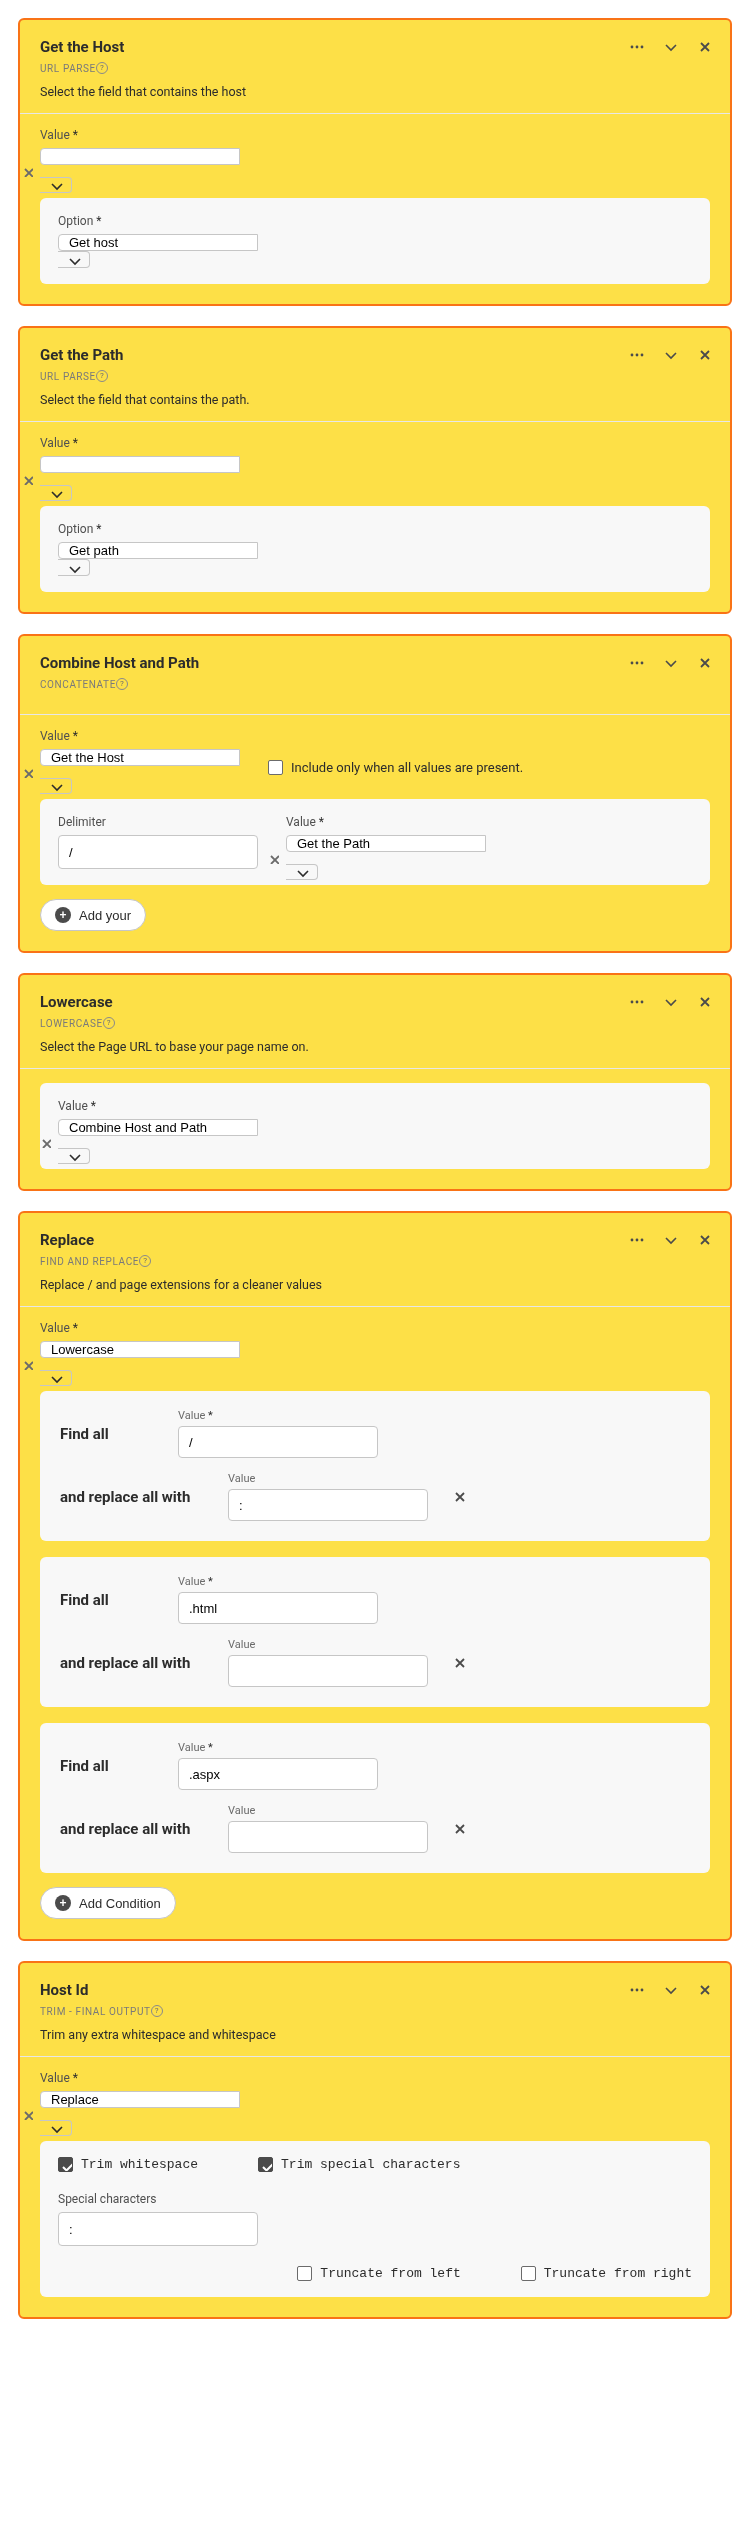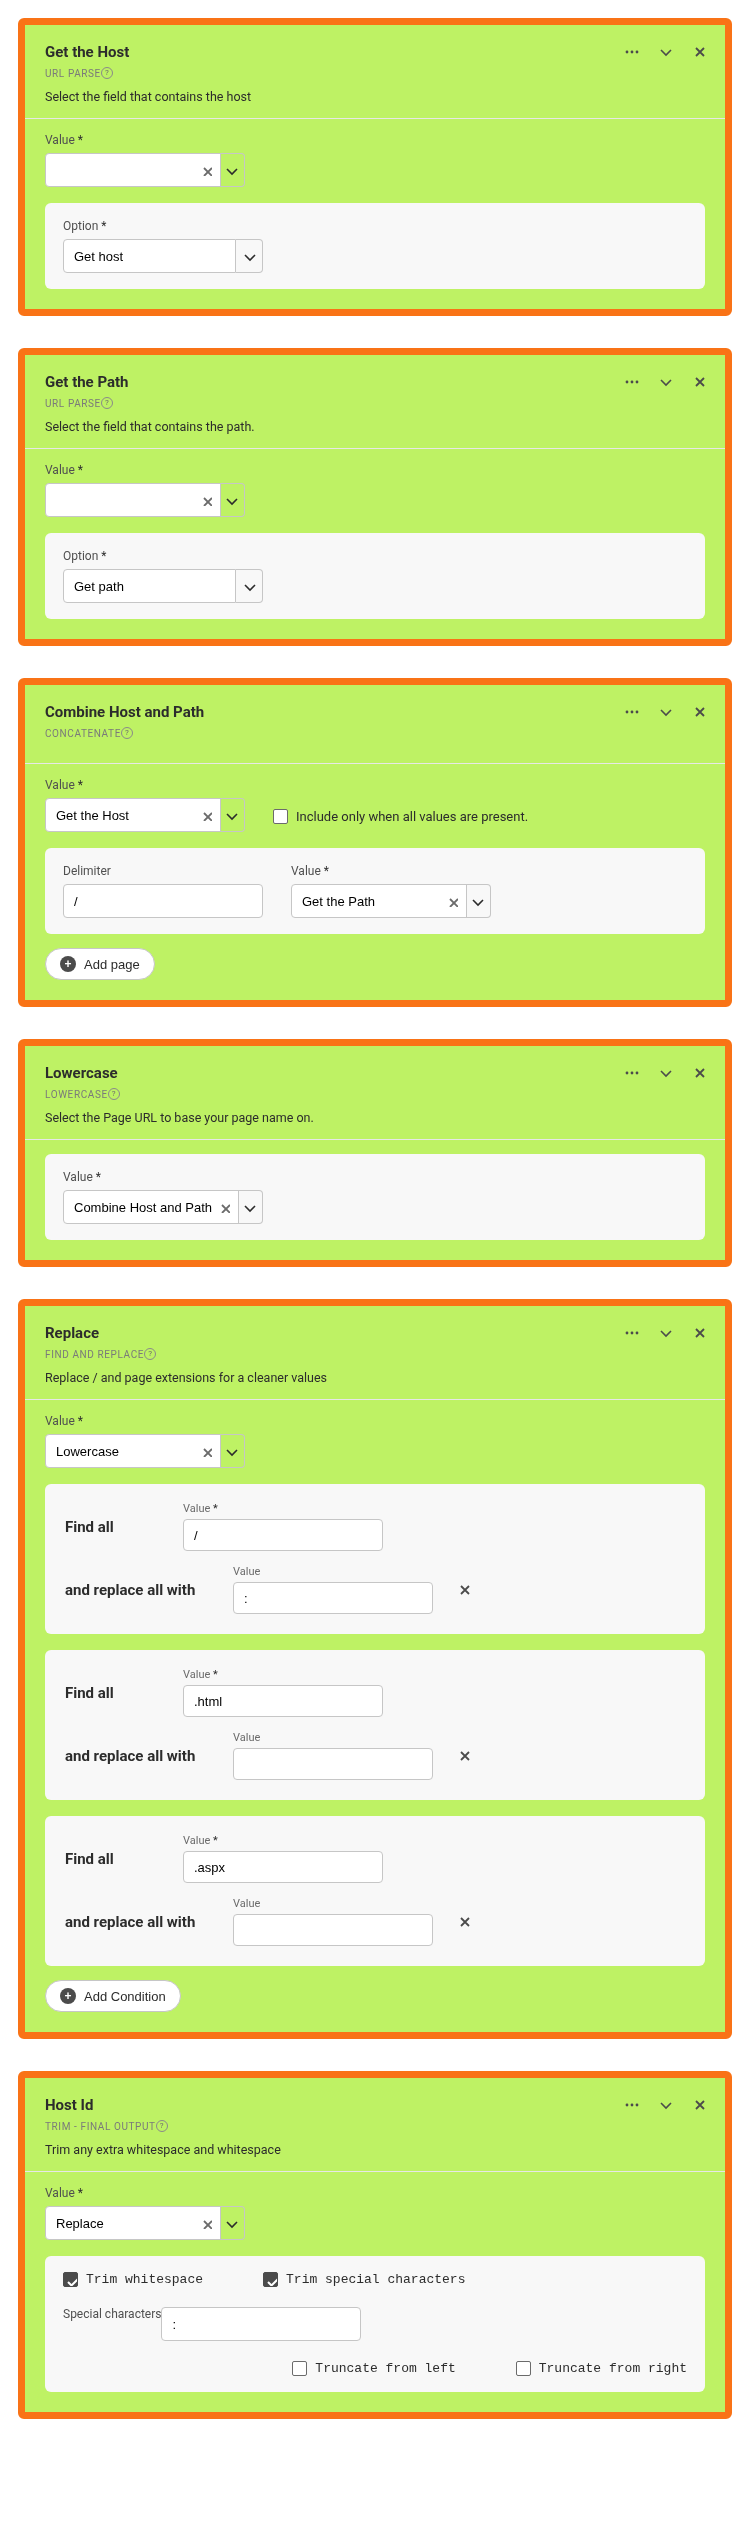--- a/index.html
+++ b/index.html
@@ -5,24 +5,24 @@
   * { box-sizing: border-box; margin: 0; padding: 0; }
   body {
     font-family: -apple-system, BlinkMacSystemFont, "Segoe UI", Roboto, Arial, sans-serif;
     background: #fff;
     color: #2c2c2c;
     font-size: 13px;
     width: 750px;
     padding: 18px;
   }
   .card {
-    border: 7px solid #f97316;
+    border: 2px solid #f97316;
     border-radius: 6px;
-    margin-bottom: 32px;
-    background: #bef264;
+    margin-bottom: 20px;
+    background: #fde047;
   }
   .card-header {
     padding: 18px 20px 14px 20px;
     position: relative;
   }
   .card-title {
     font-weight: 700;
     font-size: 15px;
     color: #2c2c2c;
     margin-bottom: 6px;
@@ -64,20 +64,21 @@
     font-size: 12px;
     color: #505050;
     margin-bottom: 6px;
     display:block;
   }
   .req::after { content:"  *"; color:#2c2c2c; }
   .combo {
     display:flex;
     height: 34px;
     width: 200px;
+    flex-direction: column;
   }
   .combo input, .text-input {
     border:1px solid #c6c6c6;
     border-radius:4px 0 0 4px;
     height:34px;
     padding: 0 26px 0 10px;
     font-size:13px;
     width: 100%;
     outline:none;
   }
@@ -129,21 +130,21 @@
   .rule-field { display:flex; flex-direction:column; }
   .rule-field .sm-label { font-size:11px; color:#6b6b6b; margin-bottom:4px;}
   .rule-field .sm-label.req::after { content:"  *"; }
   .rule-field input {
     border:1px solid #c6c6c6;border-radius:4px;height:32px;padding:0 10px;font-size:13px;width:200px;background:#fff;
   }
   .rule-remove {
     width:28px;height:28px;display:flex;align-items:center;justify-content:center;cursor:pointer;color:#4b4b4b;
   } .mt14{margin-top:14px;}
   .trim-grid { display:flex; gap:60px; margin-bottom:20px;font-family:Liberation Mono, monospace;}
-  .sc-box { display:flex;flex-direction:row; margin-bottom:20px;}
+  .sc-box { display:flex;flex-direction:column; margin-bottom:20px;}
   .sc-box input { border:1px solid #c6c6c6;border-radius:4px;height:34px;padding:0 10px;font-size:13px;width:200px;background:#fff;}
   svg { display:block; }
 </style>
 </head>
 <body>
 
 <svg width="0" height="0" style="position:absolute">
   <defs>
     <g id="i-more">
         <circle cx="3" cy="8" r="1.4"></circle>
@@ -337,21 +338,21 @@
                 <svg width="14" height="14">
                   <use href="#i-chev"></use>
                 </svg>
               </span>
           </div>
         </div>
       </div>
     </div>
     <button class="add-btn">
       <span class="plus-circle">+</span>
-      <span>Add page</span>
+      <span>Add your</span>
     </button>
   </div>
 </div>
 
 <div class="card">
   <div class="card-header">
     <div class="card-title">Lowercase</div>
     <div class="card-subtitle-row">
       <span class="card-subtitle">LOWERCASE</span>
       <span class="help-icon">?</span>

